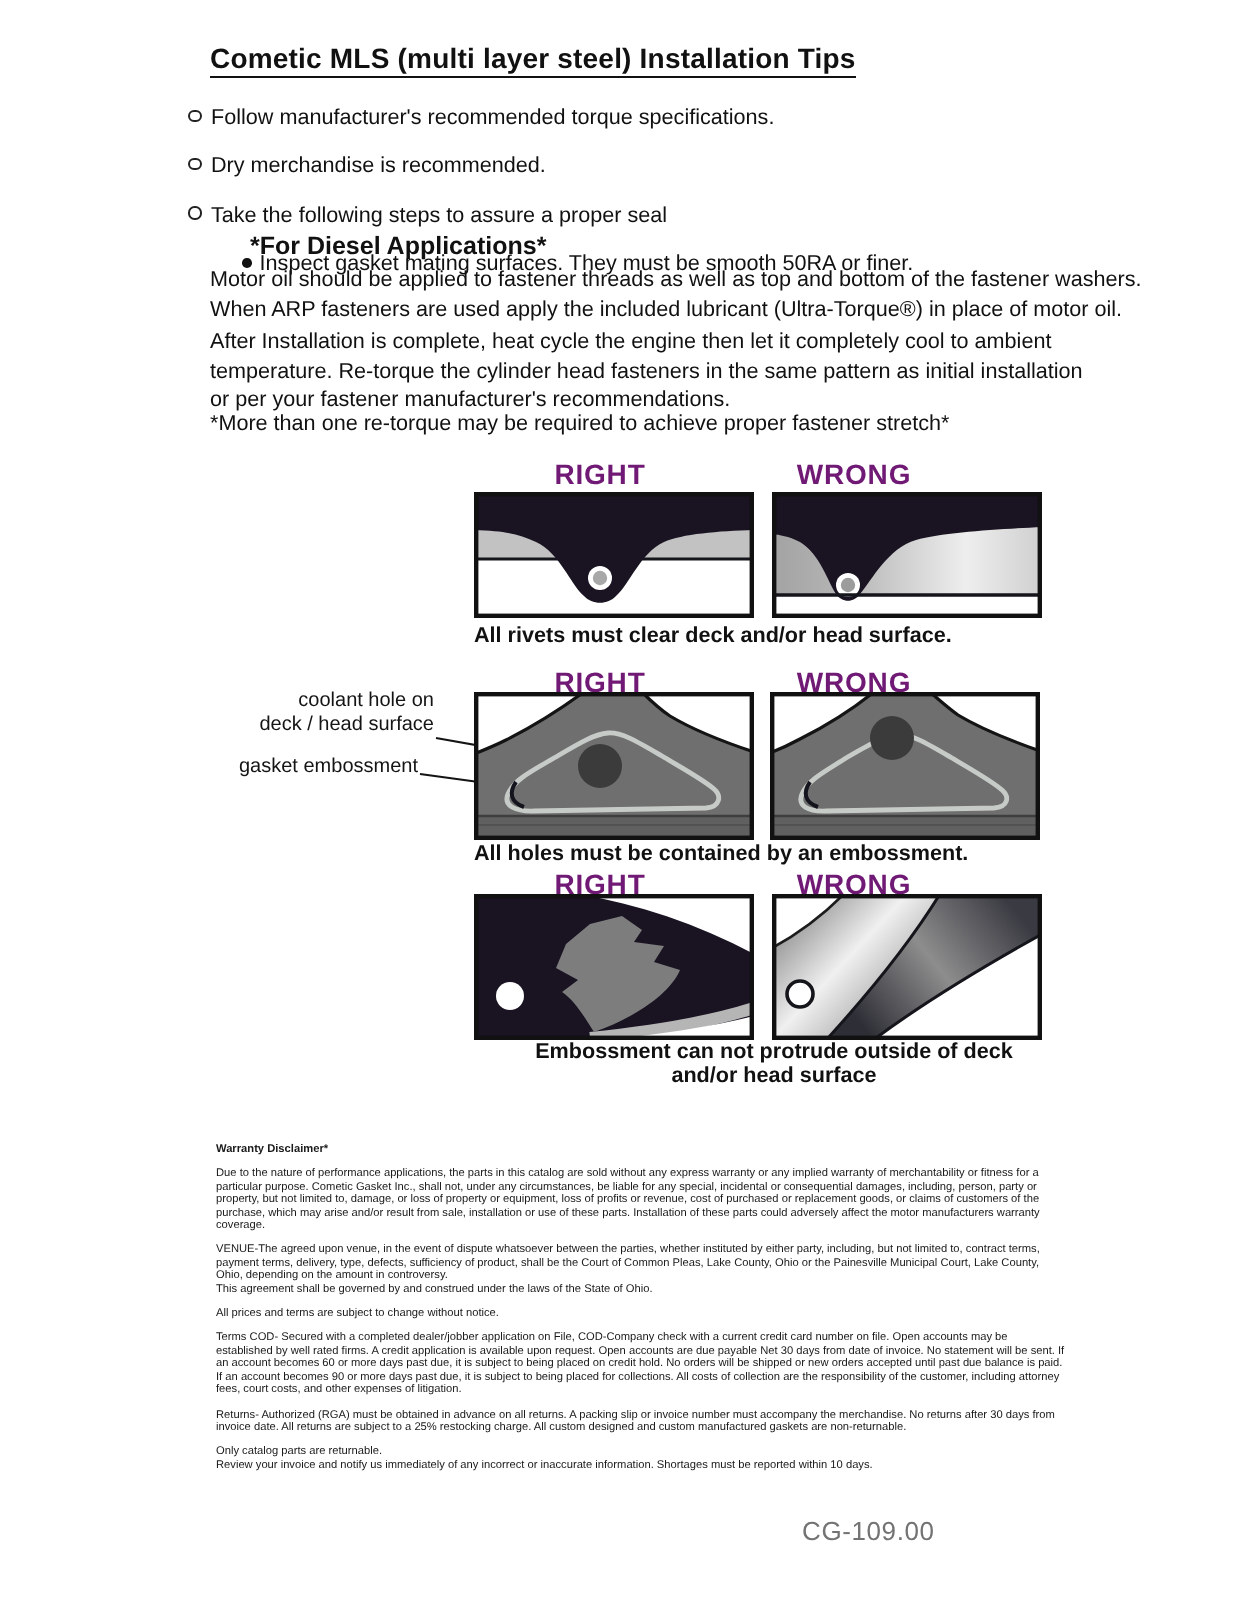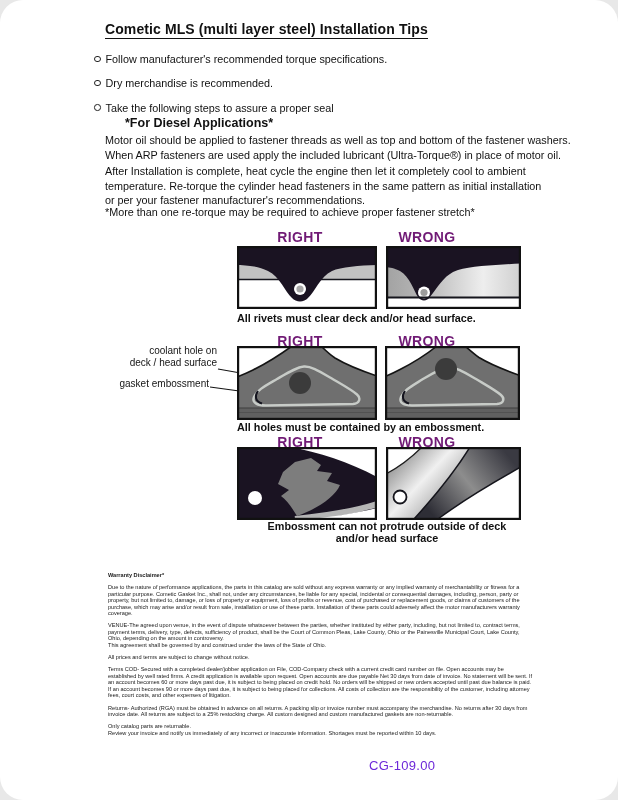--- a/index.html
+++ b/index.html
@@ -1,19 +1,19 @@
 <!DOCTYPE html>
 <html><head>
 <meta charset="utf-8">
 <style>
   html,body { margin:0; padding:0; background:#e8e8e8; }
   .page {
     position:relative; width:618px; height:800px; margin:0 auto;
     background:#ffffff; overflow:hidden;
-    font-family:"Liberation Sans", sans-serif; color:#111;border-radius:23px;
+    font-family:"Liberation Sans", sans-serif; color:#111;
   }
   .abs { position:absolute; }
 
   .doc-title {
     left:105px; top:21px; font-size:14px; font-weight:bold;
     border-bottom:1.6px solid #111; padding-bottom:1px; letter-spacing:0.1px;
   }
 
   .tips { left:94px; top:42px; width:450px; font-size:10.8px; line-height:14.3px; }
   .tip-row { display:flex; align-items:baseline;margin-top:10px; }
@@ -38,21 +38,21 @@
   .caption { font-size:10.8px; font-weight:600; color:#111; line-height:12.3px;text-align:center; }
 
   .ann { text-align:right; font-size:10px; line-height:12.4px; color:#141414; }
 
   .legal { left:108px; top:572px; width:425px; font-size:5.6px; line-height:6.4px;
            color:#1a1a1a; }
   .legal p { margin:0 0 6px 0; }
   .legal p.tight { margin:0; }
   .legal .lh { font-weight:bold; margin-bottom:6px; }
 
-  .cg { left:369px; top:758px; font-size:13px; color:#6d28d9; letter-spacing:0.3px; }
+  .cg { left:401px; top:758px; font-size:13px; color:#737373; letter-spacing:0.3px; }
 
   svg { display:block; }
 </style>
 </head>
 <body>
 
 <div class="page">
 
   <div class="abs doc-title">Cometic MLS (multi layer steel) Installation Tips</div>
 
@@ -61,20 +61,24 @@
       <span class="b-circle"></span>
       <span>Follow manufacturer's recommended torque specifications.</span>
     </div>
     <div class="tip-row">
       <span class="b-circle"></span>
       <span>Dry merchandise is recommended.</span>
     </div>
     <div class="tip-row">
       <span class="b-circle"></span>
       <span>Take the following steps to assure a proper seal</span>
+    </div>
+    <div class="tip-row sub">
+      <span class="b-dot"></span>
+      <span>Inspect gasket mating surfaces.  They must be smooth 50RA or finer.</span>
     </div>
   </div>
 
   <div class="abs diesel-h">*For Diesel Applications*</div>
   <div class="abs p1 body-txt">
     <div>Motor oil should be applied to fastener threads as well as top and bottom of the fastener washers.</div>
     <div>When ARP fasteners are used apply the included lubricant (Ultra-Torque®) in place of motor oil.</div>
   </div>
   <div class="abs p2 body-txt">
     <div>After Installation is complete, heat cycle the engine then let it completely cool to ambient</div>

